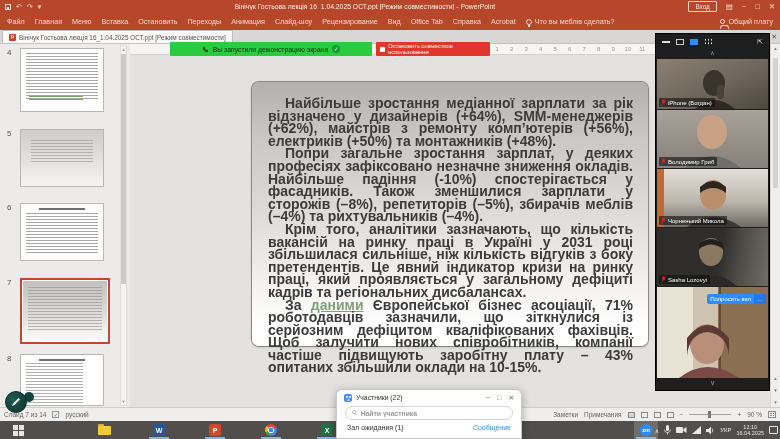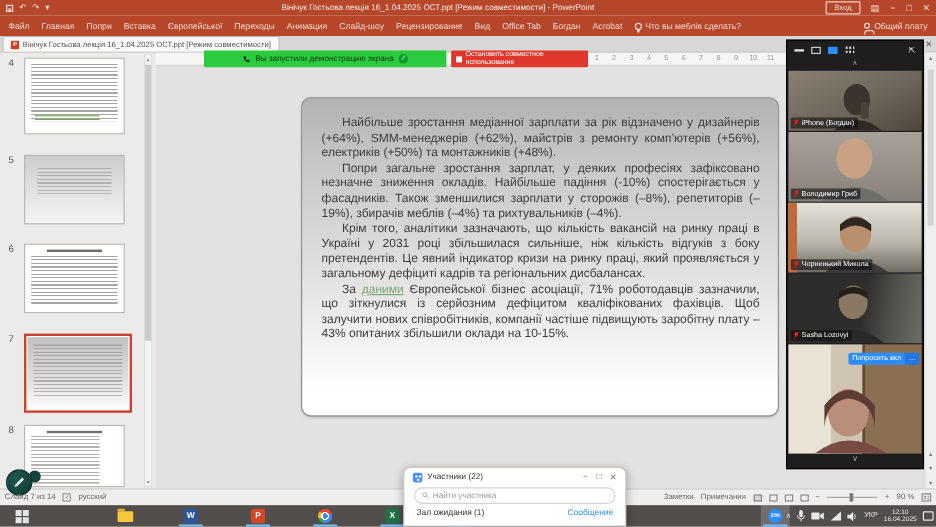--- a/index.html
+++ b/index.html
@@ -56,21 +56,21 @@
   .thumbs-scroll .arr { position:absolute; left:0; right:0; font-size:4px; color:#888; text-align:center; }
 
   
   .canvas { flex:1; display:flex; flex-direction:column; background:#E4E2E0; position:relative; }
   .ruler { height:11px; background:#F6F5F3; border-bottom:1px solid #D5D3D1; display:flex; align-items:center; padding-left:360px; }
   .rn { width:14.5px; flex:none; text-align:center; font-size:6px; color:#9a9894; }
   .slide-area { flex:1; position:relative; }
   .slide { position:absolute; left:122px; top:27px; width:396px; height:264px; border-radius:7px;
            background:linear-gradient(180deg,#B3B1AF 0,#C9C7C5 20%,#DDDBD9 48%,#F0EEEC 72%,#FFFFFF 92%);
            box-shadow:0 0 0 1px #8A8886, 0 1px 3px rgba(0,0,0,.25); padding:15px 15px 0 16px; }
-  .slide p { font-size:10px; line-height:12.6px; text-align:justify; text-indent:17px; color:#3C3C3C; font-weight:normal; }
+  .slide p { font-size:14px; line-height:12.6px; text-align:justify; text-indent:17px; color:#3C3C3C; font-weight:bold; }
   .slide-link { color:#7EA275; text-decoration:underline; }
   .notes { height:22px; background:#FBFAF9; border-top:1px solid #D5D3D1; display:flex; align-items:center; padding-left:8px; font-size:7.5px; color:#8a8a8a; }
 
   
   .pp-scroll { position:absolute; right:0; top:44px; width:10px; height:363px; background:#F1EFED; border-left:1px solid #DAD8D6; z-index:5; }
   .pp-scroll .arr { position:absolute; left:1px; width:7px; text-align:center; font-size:4.5px; color:#777; }
   .pp-scroll .bar { position:absolute; left:2px; width:5px; top:14px; height:130px; background:#D5D3D1; }
 
   
   .statusbar { height:14px; background:#F0EEEC; border-top:1px solid #D0CECB; display:flex; align-items:center; font-size:6.5px; color:#666; padding:0 4px; gap:6px; position:relative; z-index:6; }
@@ -140,21 +140,21 @@
   
   .pwin { position:absolute; left:336px; top:389px; width:186px; height:50px; background:#FFF; border:1px solid #C9C9C9;
           border-radius:6px 6px 0 0; box-shadow:0 2px 8px rgba(0,0,0,.3); z-index:40; }
   .pwin-head { height:15px; display:flex; align-items:center; gap:4px; padding:0 7px; }
   .pwin-ic { width:8px; height:8px; border-radius:2px; background:#4A8CFF; position:relative; }
   .pwin-ic::after { content:""; position:absolute; left:2px; top:2px; width:2px; height:2px; background:#fff; border-radius:50%;
                     box-shadow:3px 0 0 #fff, 1.5px 3px 0 #fff; }
   .pwin-title { font-size:6.8px; color:#333; flex:1; white-space:nowrap; }
   .pwin-ctrl { display:flex; gap:7px; font-size:7px; color:#777; }
   .pwin-search { margin:1px 8px 2px 8px; height:14px; border:1px solid #D4D4D4; border-radius:8px; display:flex; align-items:center; gap:3px; padding:0 6px; }
-  .pwin-search input { border:none; outline:none; font-size:6.8px; color:#555; width:100%; font-family:"Liberation Sans",sans-serif; background:transparent; }
+  .pwin-search input { border:none; outline:none; font-size:6.8px; color:#555; width:100%; font-family:"Liberation Sans",sans-serif; background:transparent;font-weight:bold; }
   .pwin-search input::placeholder { color:#9a9a9a; }
   .pwin-row { display:flex; align-items:center; padding:2px 10px 0 10px; font-size:7px; }
   .pwin-wait { color:#333; }
   .pwin-msg { margin-left:auto; color:#2D8CFF; }
 
   
   .fab { position:absolute; left:5px; top:391px; width:22px; height:22px; border-radius:50%; z-index:45;
          background:radial-gradient(circle at 35% 35%, #1F5A50, #0C352F); border:1px solid #0A2A26;
          display:flex; align-items:center; justify-content:center; }
 </style>
@@ -174,30 +174,30 @@
     <span>▤</span>
     <span>−</span>
     <span>□</span>
     <span>✕</span>
   </div>
 </div>
 
 <div class="ribbon">
   <span class="tab">Файл</span>
   <span class="tab">Главная</span>
-  <span class="tab">Попри</span>
+  <span class="tab">Меню</span>
   <span class="tab">Вставка</span>
-  <span class="tab">Європейської</span>
+  <span class="tab">Остановить</span>
   <span class="tab">Переходы</span>
   <span class="tab">Анимация</span>
   <span class="tab">Слайд-шоу</span>
   <span class="tab">Рецензирование</span>
   <span class="tab">Вид</span>
   <span class="tab">Office Tab</span>
-  <span class="tab">Богдан</span>
+  <span class="tab">Справка</span>
   <span class="tab">Acrobat</span>
   <span class="tellme">
     <span class="bulb"></span>
     <span>Что вы меблів сделать?</span>
   </span>
   <span class="rb-spacer"></span>
   <span class="share-grp">
     <span class="person-dot"></span>
     <span>Общий плату</span>
   </span>
@@ -268,21 +268,21 @@
       <span class="rn">6</span>
       <span class="rn">7</span>
       <span class="rn">8</span>
       <span class="rn">9</span>
       <span class="rn">10</span>
       <span class="rn">11</span>
     </div>
     <div class="slide-area">
       <div class="slide">
         <p>Найбільше зростання медіанної зарплати за рік відзначено у дизайнерів (+64%), SMM-менеджерів (+62%), майстрів з ремонту комп’ютерів (+56%), електриків (+50%) та монтажників (+48%).</p>
-        <p>Попри загальне зростання зарплат, у деяких професіях зафіксовано незначне зниження окладів. Найбільше падіння (-10%) спостерігається у фасадників. Також зменшилися зарплати у сторожів (–8%), репетиторів (–19%), збирачів меблів (–4%) та рихтувальників (–4%).</p>
+        <p>Попри загальне зростання зарплат, у деяких професіях зафіксовано незначне зниження окладів. Найбільше падіння (-10%) спостерігається у фасадників. Також зменшилися зарплати у сторожів (–8%), репетиторів (–5%), збирачів меблів (–4%) та рихтувальників (–4%).</p>
         <p>Крім того, аналітики зазначають, що кількість вакансій на ринку праці в Україні у 2031 році збільшилася сильніше, ніж кількість відгуків з боку претендентів. Це явний індикатор кризи на ринку праці, який проявляється у загальному дефіциті кадрів та регіональних дисбалансах.</p>
         <p><span>За </span><span class="slide-link">даними</span><span> Європейської бізнес асоціації, 71% роботодавців зазначили, що зіткнулися із серйозним дефіцитом кваліфікованих фахівців. Щоб залучити нових співробітників, компанії частіше підвищують заробітну плату – 43% опитаних збільшили оклади на 10-15%.</span></p>
       </div>
     </div>
   </div>
 </div>
 
 <div class="pp-scroll">
   <span class="arr" style="top:2px;">▲</span>
   <div class="bar"></div>

